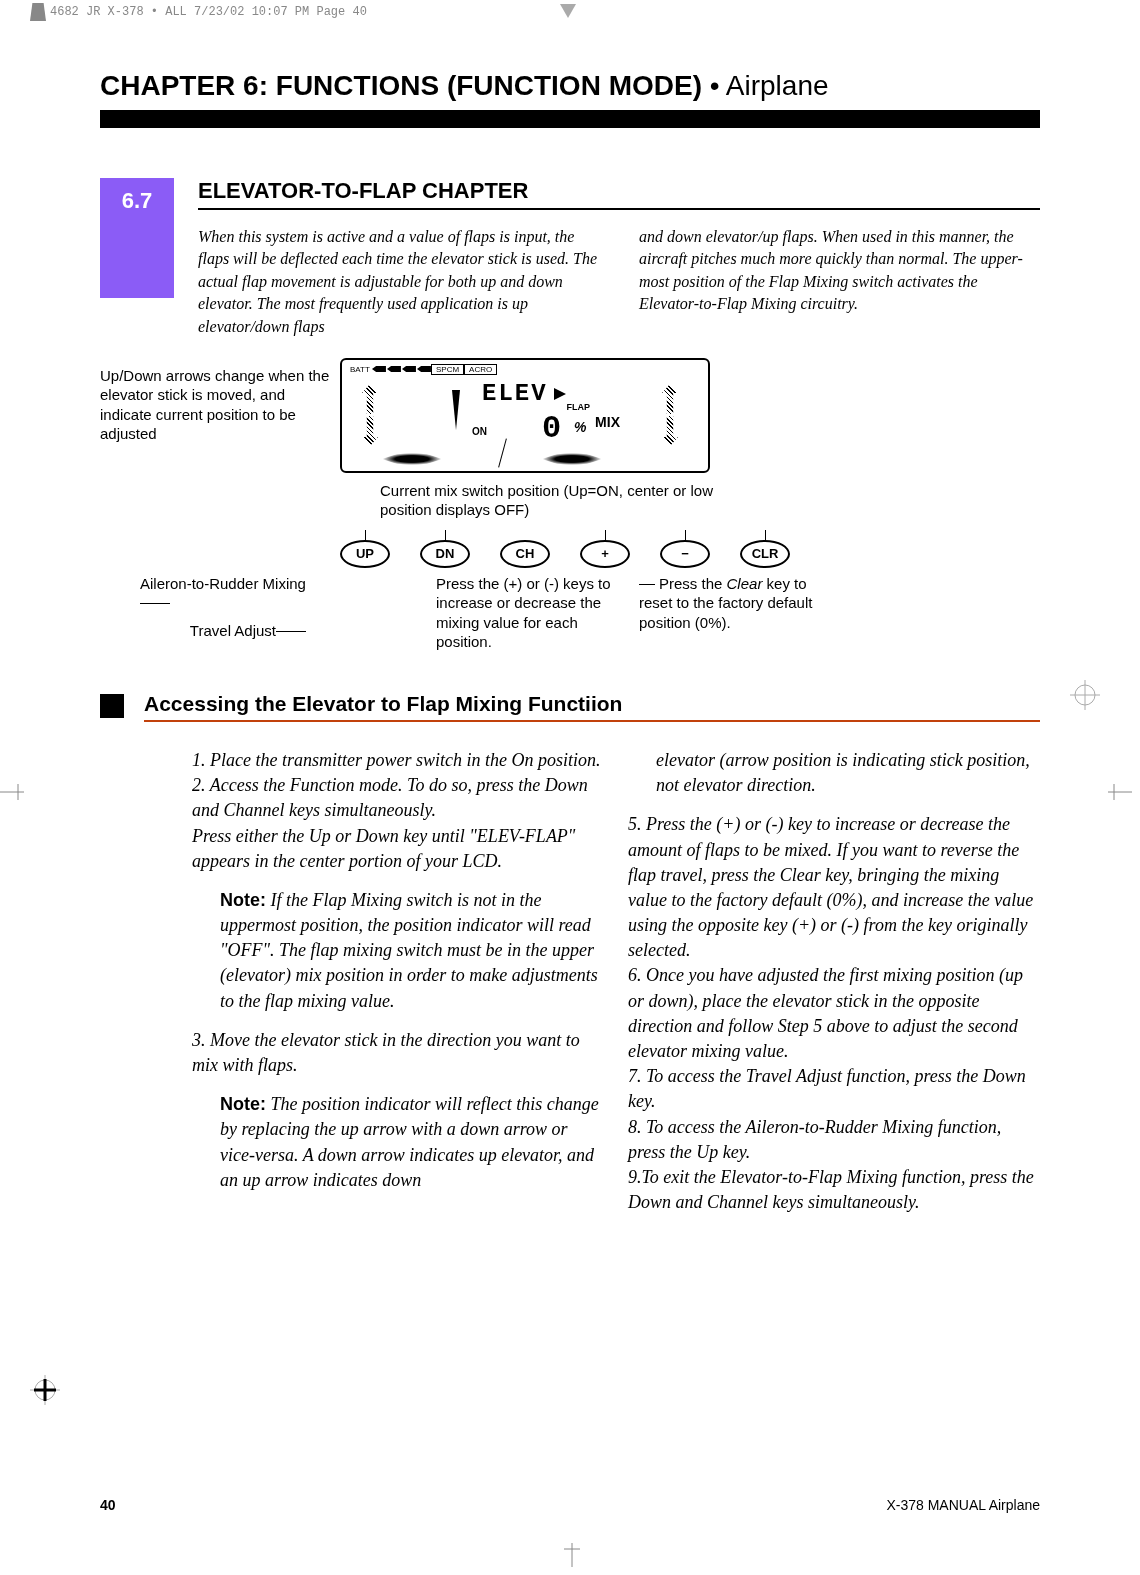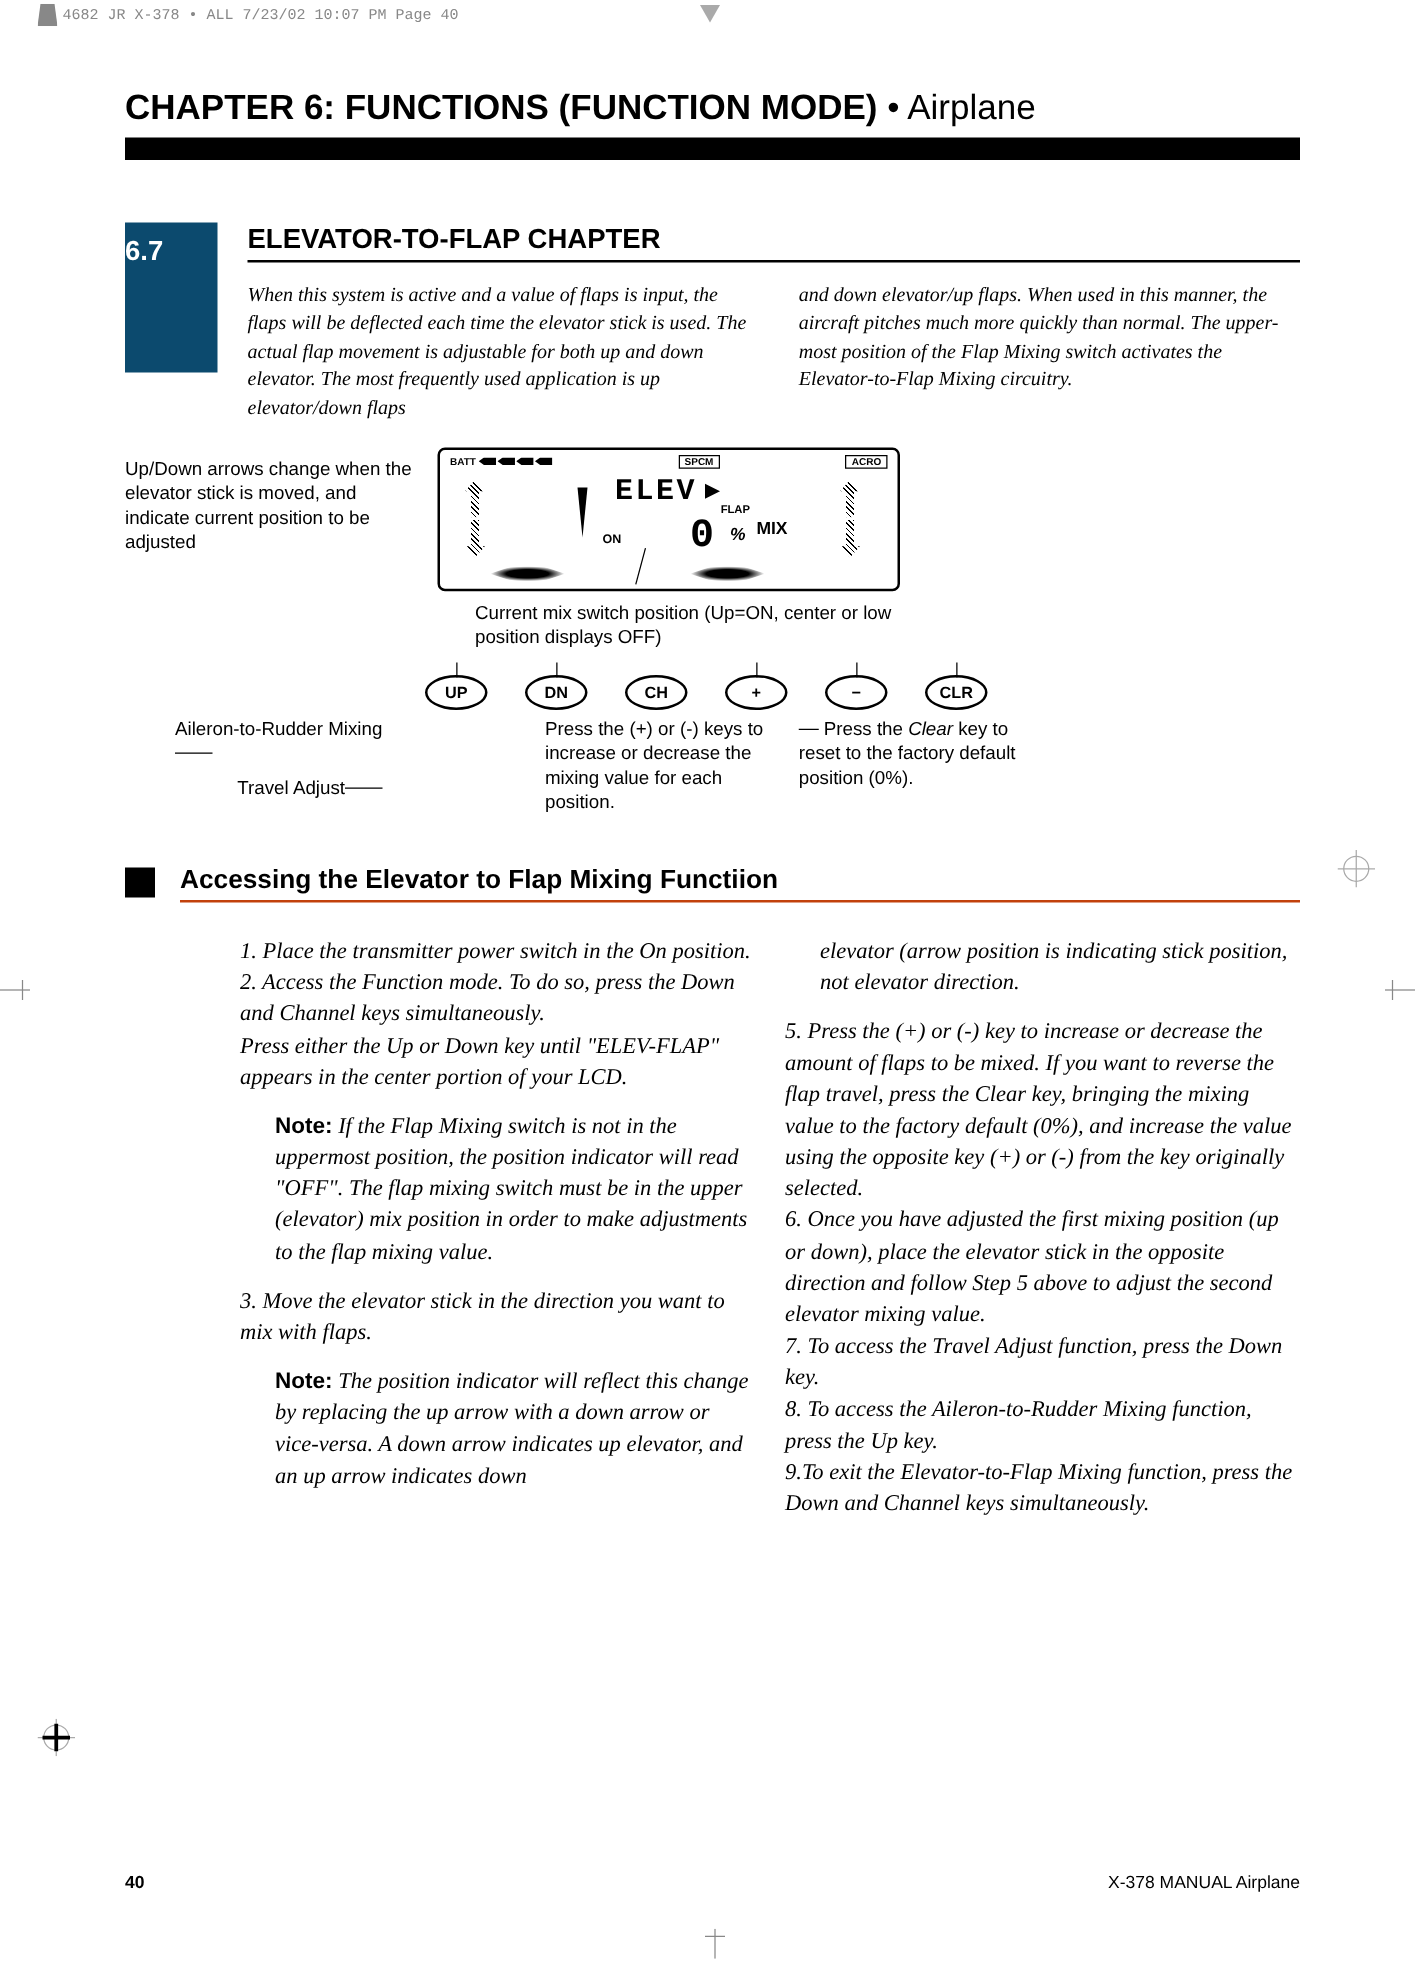--- a/index.html
+++ b/index.html
@@ -67,27 +67,28 @@
     background: #000;
     margin-bottom: 50px;
   }
 
   .section-row {
     display: flex;
     gap: 24px;
     margin-bottom: 12px;
   }
   .section-num {
-    background: #0c4a6e;
+    background: #8b5cf6;
     color: #fff;
     font-family: Arial, sans-serif;
     font-weight: bold;
     font-size: 22px;
     width: 74px;
     height: 120px;
+    text-align: center;
     padding-top: 10px;
     flex-shrink: 0;
   }
   .section-body { flex: 1; }
   .section-title {
     font-family: Arial, sans-serif;
     font-weight: bold;
     font-size: 22px;
     border-bottom: 2px solid #000;
     padding-bottom: 4px;
@@ -103,43 +104,41 @@
   .two-col > div { flex: 1; }
 
   .diagram {
     margin: 20px 0 30px 0;
     font-family: Verdana, Arial, sans-serif;
     font-size: 14px;
   }
   .diagram-top {
     display: flex;
     align-items: flex-start;
-    gap: 10px;
   }
   .left-label {
     width: 240px;
     font-size: 15px;
     line-height: 1.3;
     padding-top: 8px;
   }
   .lcd-box {
     border: 2px solid #000;
     border-radius: 6px;
     width: 370px;
     height: 115px;
     position: relative;
     padding: 4px 8px;
     font-family: Arial, sans-serif;
   }
   .lcd-top-row {
     display: flex;
-    justify-content: space-between;
     align-items: center;
     font-size: 8px;
-    font-weight: bold;
+    font-weight: normal;
   }
   .batt-gauge {
     display: inline-flex;
     align-items: center;
     gap: 1px;
   }
   .batt-seg {
     width: 14px; height: 6px; background: #000;
     clip-path: polygon(0 50%, 30% 0, 100% 0, 100% 100%, 30% 100%);
   }

